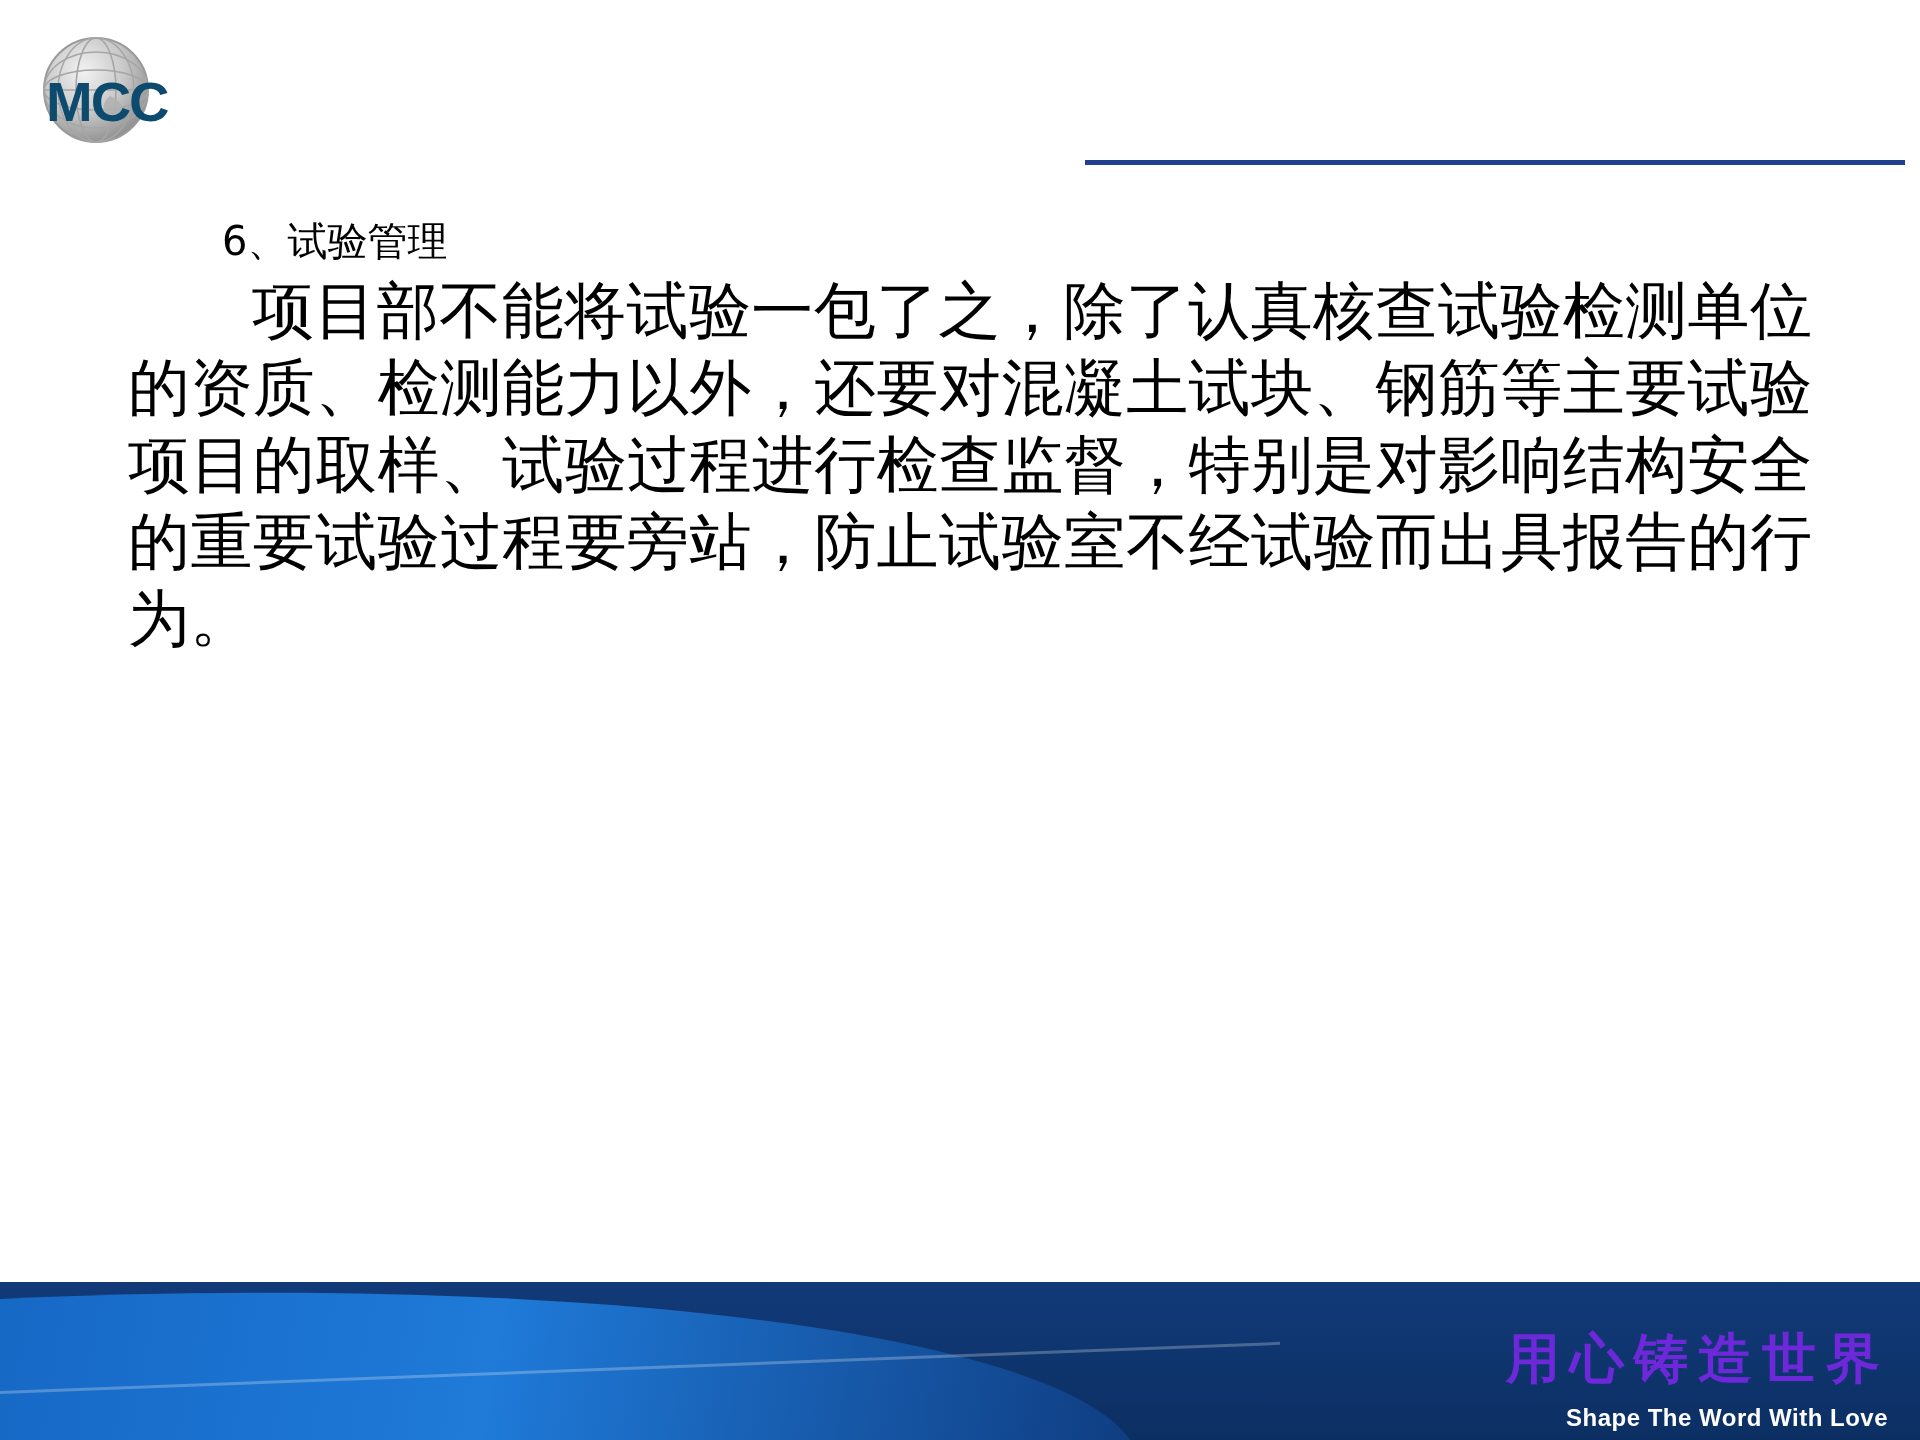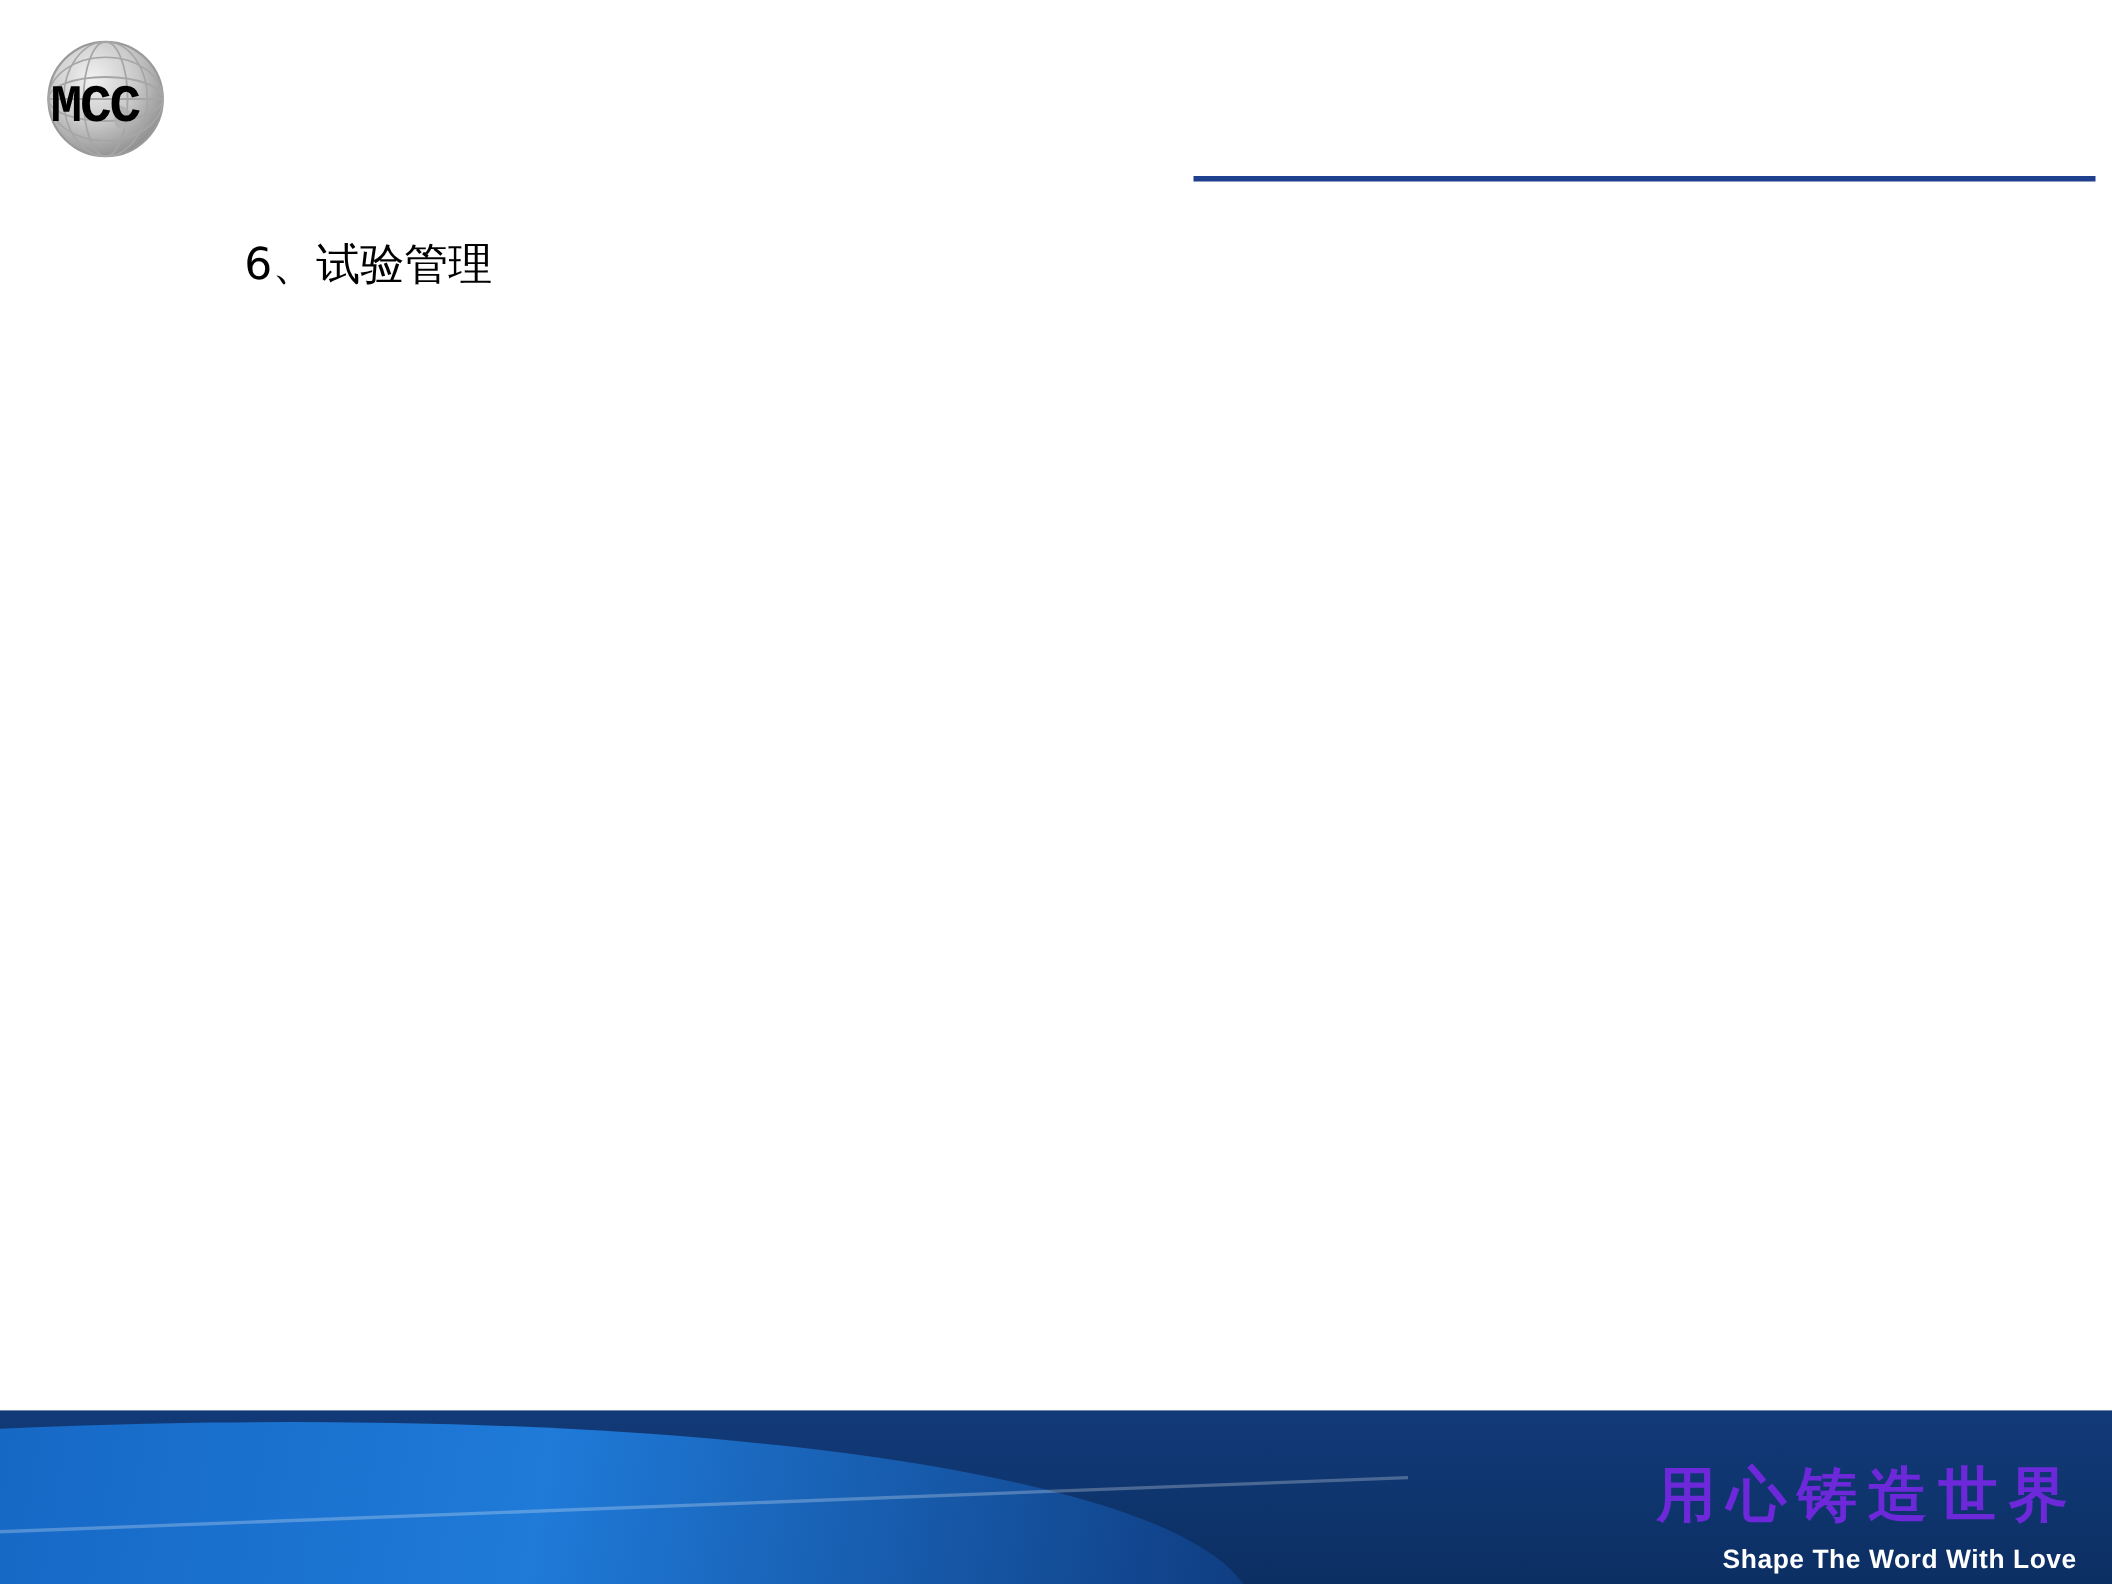--- a/index.html
+++ b/index.html
@@ -43,25 +43,25 @@
     left: 12px;
     top: 4px;
     width: 112px;
     height: 112px;
   }
 
   .mcc-text {
     position: absolute;
     left: 18px;
     top: 44px;
-    font-family: Liberation Mono, monospace;
-    font-weight: bold;
-    font-size: 48px;
+    font-family: Liberation Sans, sans-serif;
+    font-weight: bold;
+    font-size: 56px;
     letter-spacing: -2px;
-    color: #000000;
+    color: #0c4a6e;
     line-height: 1;
   }
 
   .company-name {
     position: absolute;
     left: 262px;
     top: 48px;
     font-family: "DejaVu Sans", "Liberation Sans", sans-serif;
     font-weight: bold;
     font-size: 70px;
@@ -210,20 +210,21 @@
       </svg>
       <div class="mcc-text">MCC</div>
     </div>
 
 
     <div class="header-rule"></div>
   </div>
 
   <div class="content">
     <div class="heading">6、试验管理</div>
+    <p class="paragraph">项目部不能将试验一包了之，除了认真核查试验检测单位的资质、检测能力以外，还要对混凝土试块、钢筋等主要试验项目的取样、试验过程进行检查监督，特别是对影响结构安全的重要试验过程要旁站，防止试验室不经试验而出具报告的行为。</p>
   </div>
 
   <div class="footer">
     <div class="footer-base"></div>
     <div class="footer-swoosh2"></div>
     <div class="footer-swoosh"></div>
     <div class="footer-line"></div>
     <div class="slogan-cn">用心铸造世界</div>
     <div class="slogan-en">Shape The Word With Love</div>
   </div>

